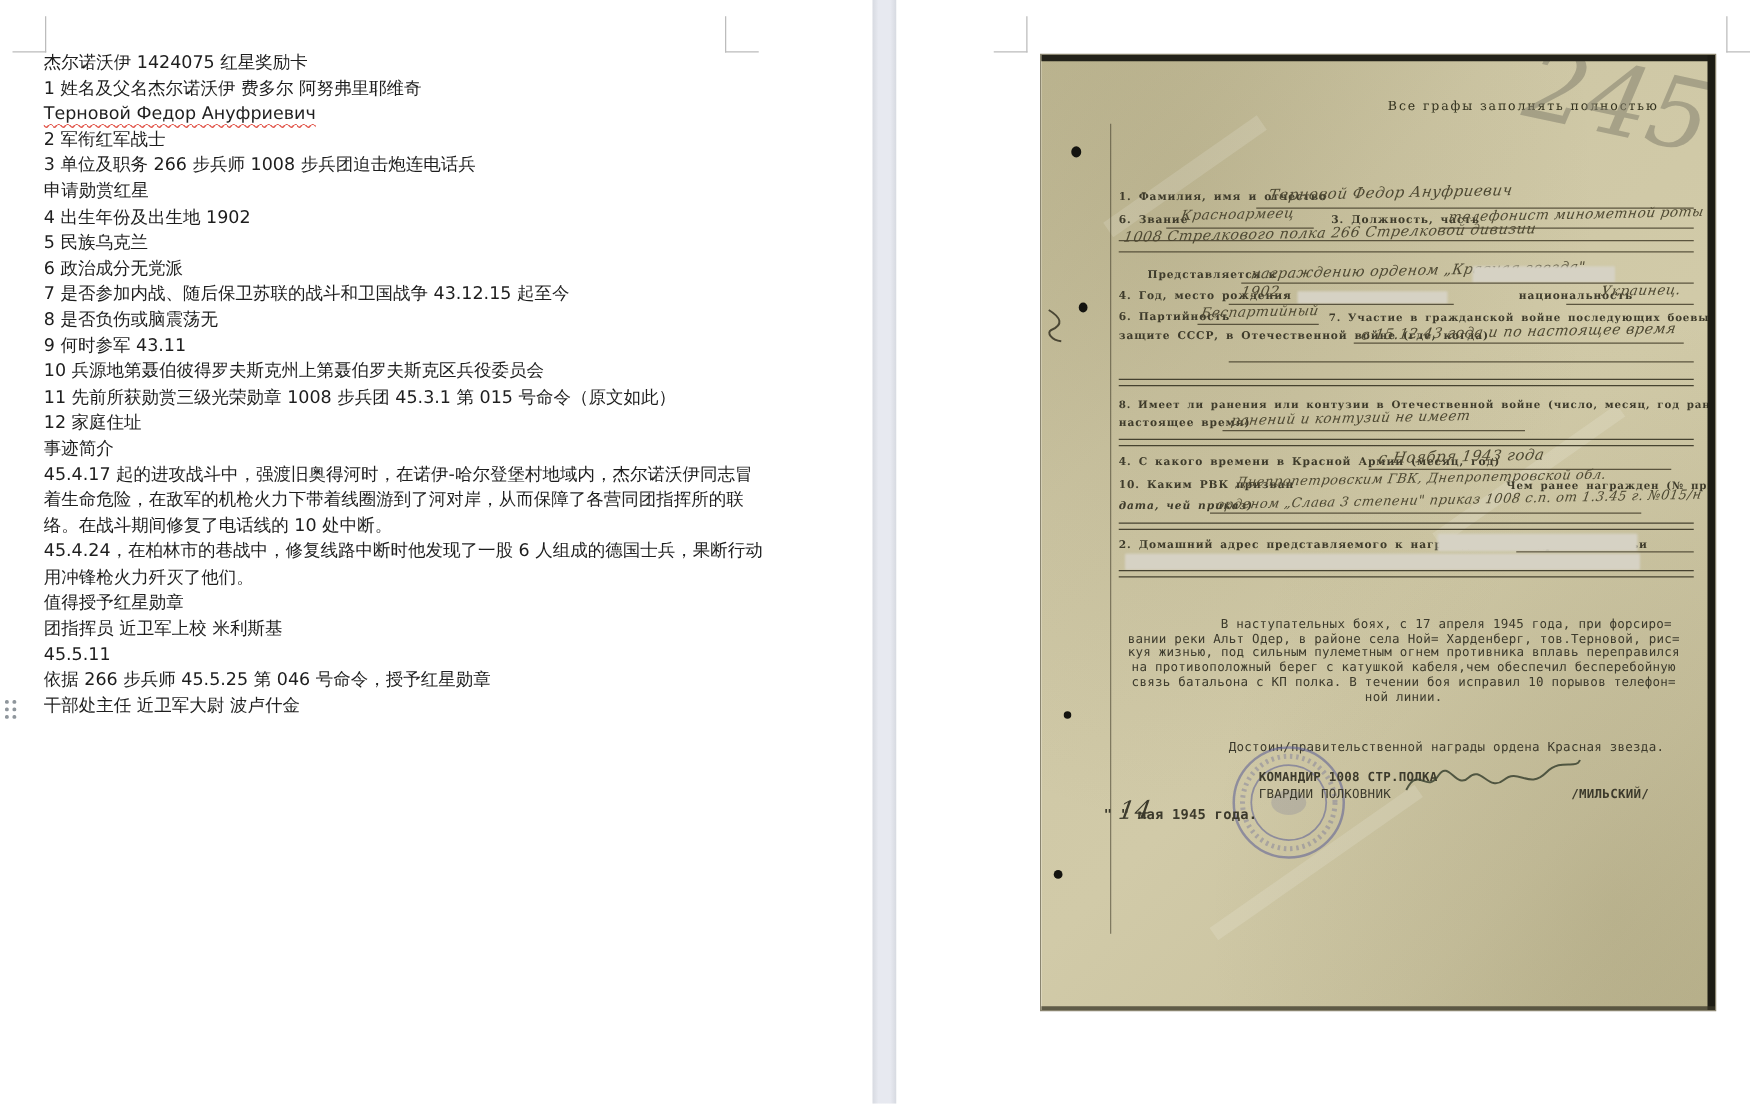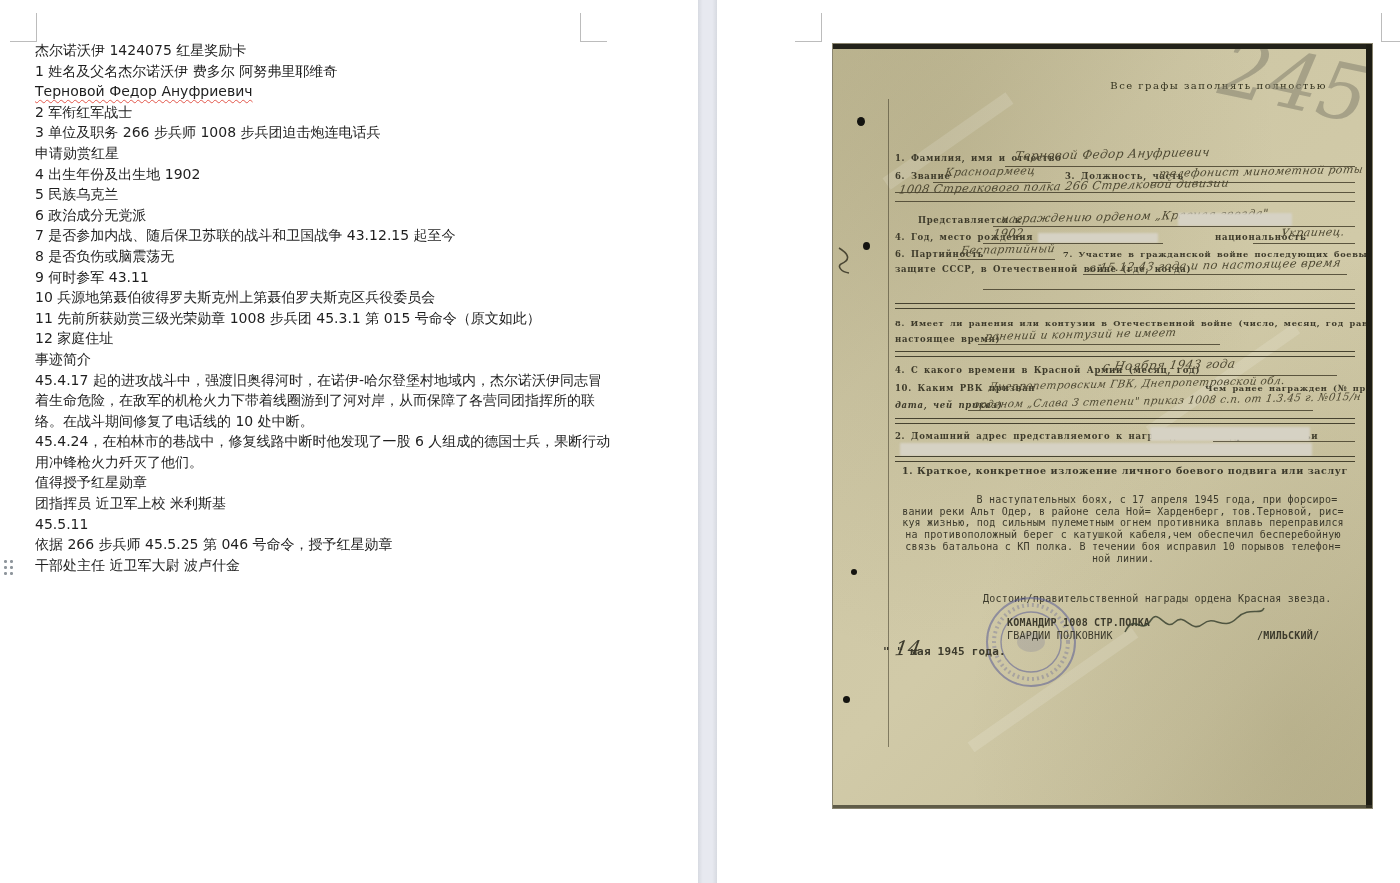--- a/index.html
+++ b/index.html
@@ -211,21 +211,20 @@
   <span class="hw" style="left:140px;top:350px;font-size:10.5px;">орденом „Слава 3 степени"  приказ 1008 с.п. от 1.3.45 г. №015/н</span>
   <div class="ul" style="left:135px;top:366px;width:345px;"></div>
   <div class="dr" style="left:62px;top:374px;width:460px;"></div>
 
   <span class="pl" style="left:62px;top:387px;">2. Домашний адрес представляемого  к награждению и адрес его семьи</span>
   <div class="redact" style="left:317px;top:383px;width:160px;height:14px;"></div>
   <div class="ul" style="left:380px;top:397px;width:142px;"></div>
   <div class="redact" style="left:67px;top:399px;width:412px;height:13px;"></div>
   <div class="dr" style="left:62px;top:412px;width:460px;"></div>
 
-  <div class="section-heading">1. Краткое, конкретное изложение личного боевого подвига или заслуг</div>
   <div class="tw" style="left:62px;top:450px;width:456px;text-indent:68px;text-align:center;">В наступательных боях, с 17 апреля 1945 года, при форсиро=
 вании реки Альт Одер, в районе села Ной= Харденберг, тов.Терновой, рис=
 куя жизнью, под сильным пулеметным огнем противника вплавь переправился
 на противоположный берег с катушкой кабеля,чем обеспечил бесперебойную
 связь батальона с КП полка.  В течении боя исправил 10 порывов телефон=
 ной линии.</div>
   <div class="tw worthy">Достоин/правительственной награды ордена Красная звезда.</div>
 
   <svg class="stamp" width="96" height="96" viewBox="0 0 96 96">
     <circle cx="48" cy="48" r="44" fill="none" stroke="#5b5e96" stroke-width="2"></circle>

